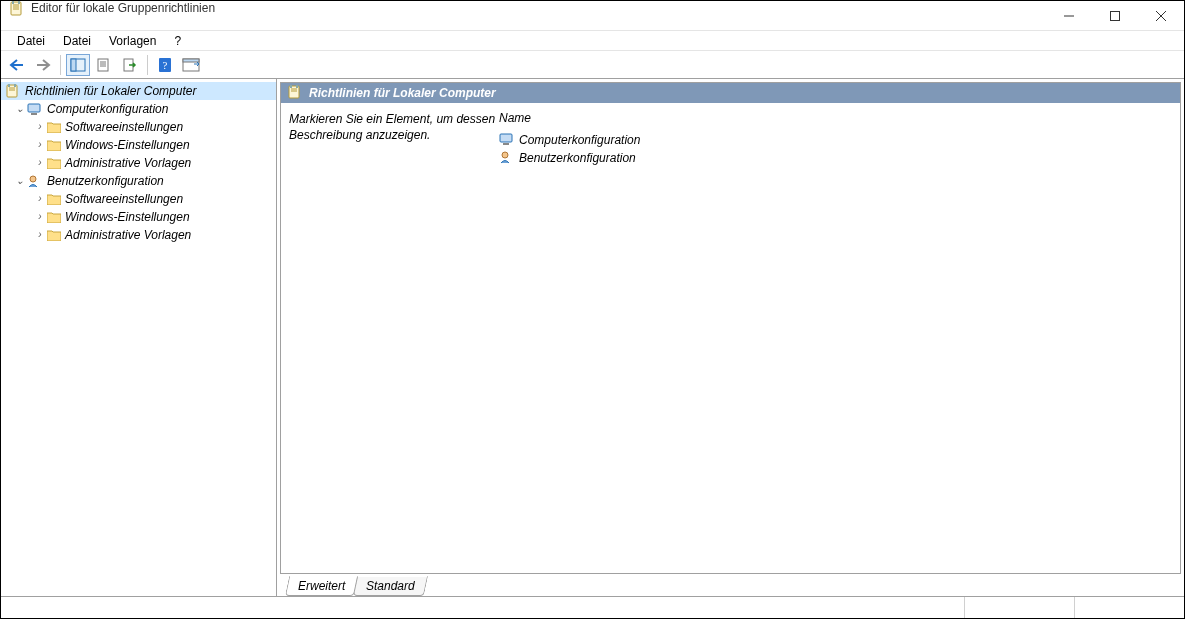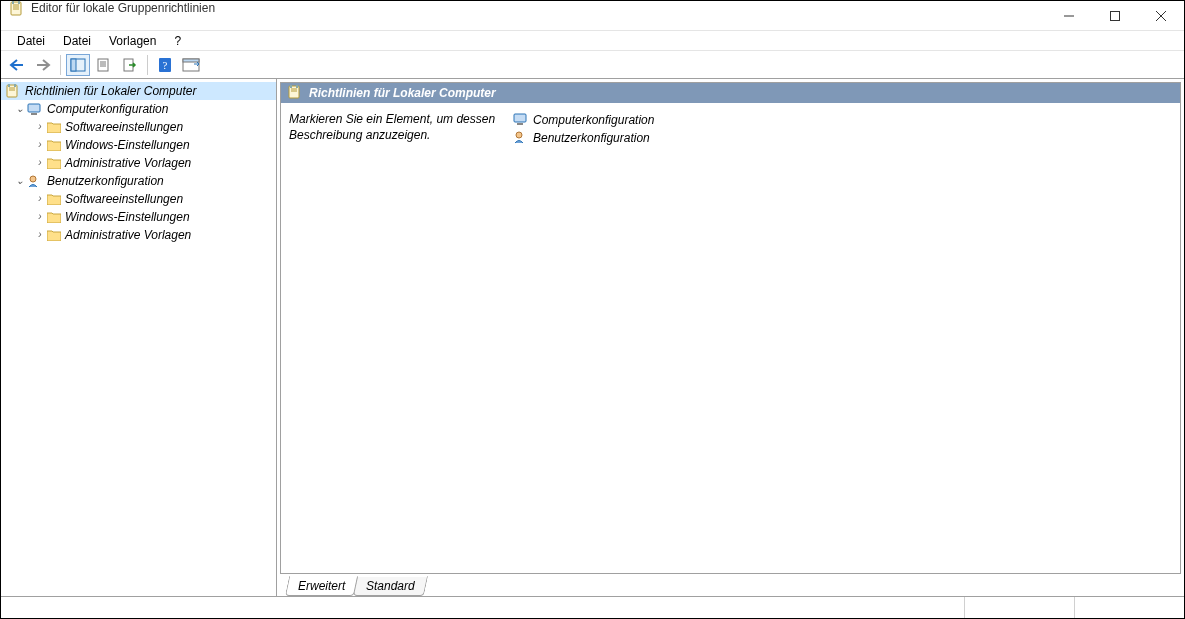--- a/index.html
+++ b/index.html
@@ -152,21 +152,21 @@
     color: #fff;
     gap: 6px;
   }
   .details-header .note-icon {
     filter: none;
   }
   .details-body {
     flex: 1;
     display: flex;
     padding: 8px;
-    gap: 14px;
+    gap: 0;
   }
   .desc-text {
     width: 210px;
     color: #000;
     line-height: 1.35;
   }
   .list-col {
     flex: 1;
   }
   .list-header {
@@ -432,20 +432,21 @@
                 <rect x="3" y="0" width="2" height="3" fill="#8aa"></rect>
                 <rect x="9" y="0" width="2" height="3" fill="#8aa"></rect>
               </svg>
           </span>
           <span style="font-weight:600">Richtlinien für Lokaler Computer</span>
         </div>
 
         <div class="details-body">
           <div class="desc-text">Markieren Sie ein Element, um dessen Beschreibung anzuzeigen.</div>
           <div class="list-col">
+            <div class="list-header">Name</div>
             <div class="list-row">
               <span>
                 <svg width="16" height="14">
                     <rect x="1" y="2" width="12" height="8" rx="1" fill="#c5dcf4" stroke="#2a72b5"></rect>
                     <rect x="4" y="11" width="6" height="2" fill="#888"></rect>
                   </svg>
               </span>
               <span>Computerkonfiguration</span>
             </div>
             <div class="list-row">

